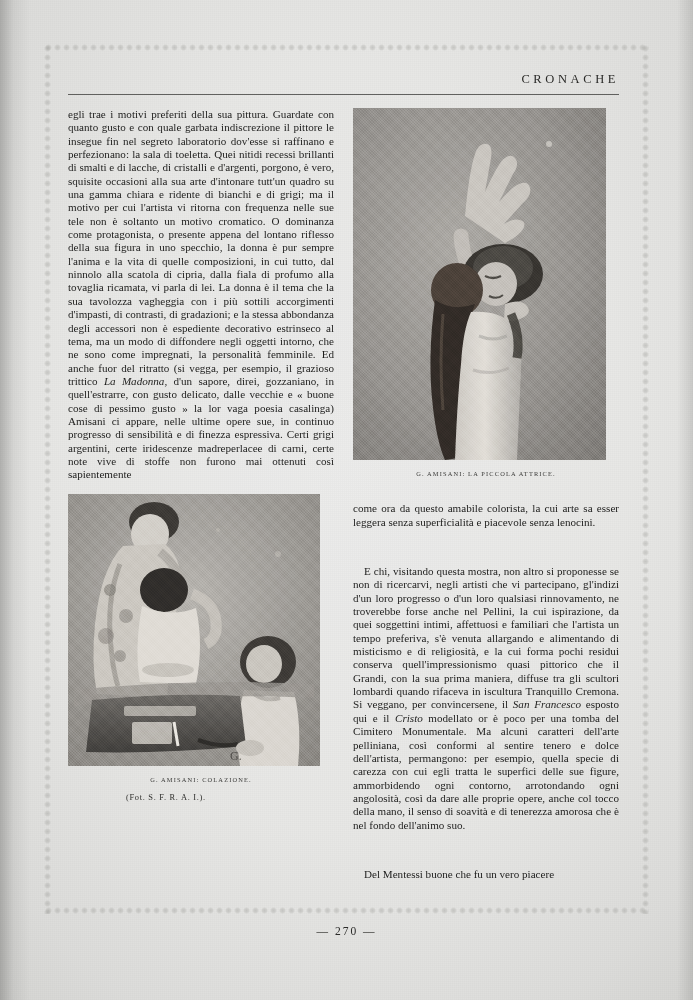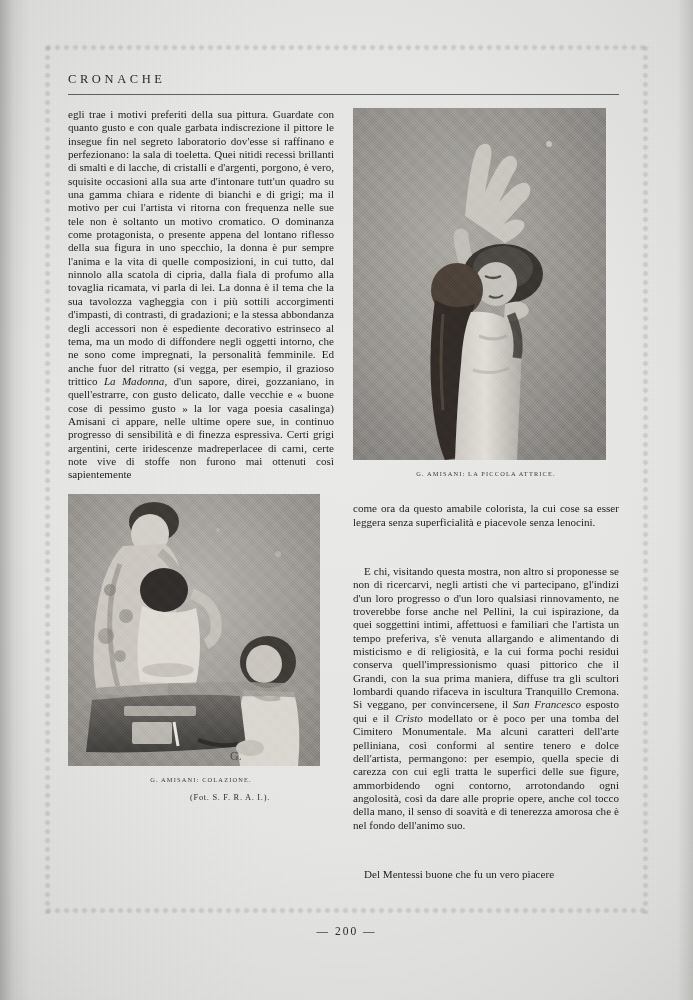--- a/index.html
+++ b/index.html
@@ -80,21 +80,21 @@
 
   
   .content {
     position: absolute;
     left: 68px;
     top: 72px;
     width: 551px;
   }
 
   .running-head {
-    text-align: left;
+    text-align: right;
     font-size: 12.5px;
     letter-spacing: 3.6px;
     color: #2a2a28;
     font-family: "Liberation Serif", serif;
     padding-bottom: 7px;
   }
   .head-rule {
     height: 0;
     border-top: 1.4px solid #4a4a48;
     margin-bottom: 13px;
@@ -143,21 +143,20 @@
     font-size: 6.4px;
     letter-spacing: 1.15px;
     color: #3a3a38;
     text-align: center;
     padding-top: 7px;
   }
   .caption-credit {
     font-size: 8.4px;
     letter-spacing: .7px;
     color: #2e2e2c;
-    text-align: center;
     padding-top: 5px;
     padding-left: 58px;
   }
 
   .folio {
     position: absolute;
     left: 0; right: 0;
     top: 925px;
     text-align: center;
     font-size: 11.5px;
@@ -290,25 +289,25 @@
             <circle cx="196" cy="36" r="3" fill="#d7d4ce" opacity=".75"></circle>
           </svg>
           <div class="grain"></div>
         </div>
 
         <div class="caption">G. AMISANI: LA PICCOLA ATTRICE.</div>
 
         <div style="height:22px"></div>
 
         <div id="right-text">
-            <p><span>come ora da questo amabile colorista, la cui cose sa esser leggera senza superficialità e piacevole senza lenocini.</span></p>
+            <p><span>come ora da questo amabile colorista, la cui arte sa esser leggera senza superficialità e piacevole senza lenocini.</span></p>
             <p class="ind"><span>E chi, visitando questa mostra, non altro si proponesse se non di ricercarvi, negli artisti che vi partecipano, gl'indizi d'un loro progresso o d'un loro qualsiasi rinnovamento, ne troverebbe forse anche nel Pellini, la cui ispirazione, da quei soggettini intimi, affettuosi e familiari che l'artista un tempo preferiva, s'è venuta allargando e alimentando di misticismo e di religiosità, e la cui forma pochi residui conserva quell'impressionismo quasi pittorico che il Grandi, con la sua prima maniera, diffuse tra gli scultori lombardi quando rifaceva in iscultura Tranquillo Cremona. Si veggano, per convincersene, il </span><i>San Francesco</i><span> esposto qui e il </span><i>Cristo</i><span> modellato or è poco per una tomba del Cimitero Monumentale. Ma alcuni caratteri dell'arte pelliniana, così conformi al sentire tenero e dolce dell'artista, permangono: per esempio, quella specie di carezza con cui egli tratta le superfici delle sue figure, ammorbidendo ogni contorno, arrotondando ogni angolosità, così da dare alle proprie opere, anche col tocco della mano, il senso di soavità e di tenerezza amorosa che è nel fondo dell'animo suo.</span></p>
             <p class="ind"><span>Del Mentessi buone che fu un vero piacere</span></p>
           </div>
       </div>
 
     </div>
 
   </div>
 
-  <div class="folio">— 200 —</div>
+  <div class="folio">— 270 —</div>
 
 </div>
 
 </body></html>

